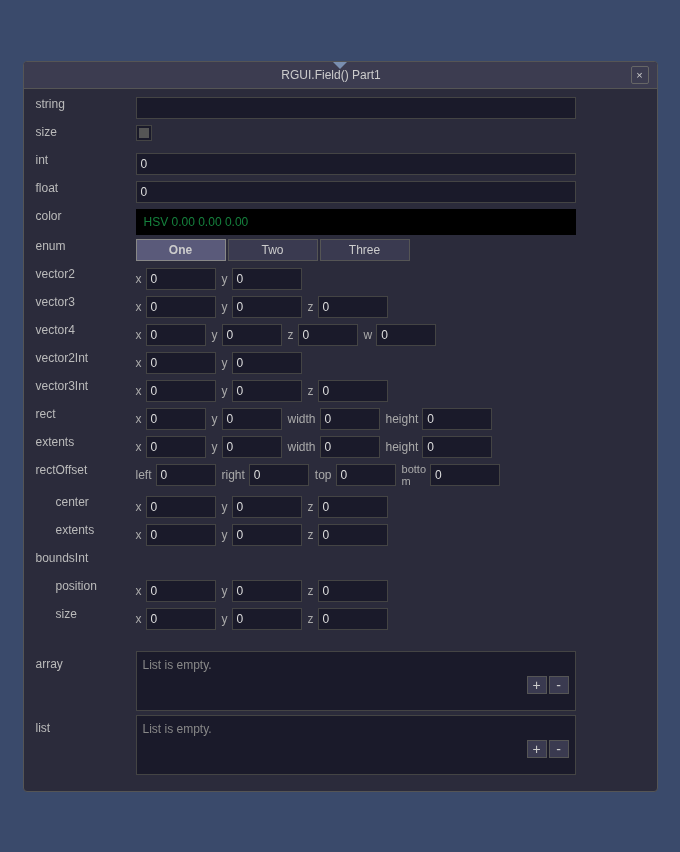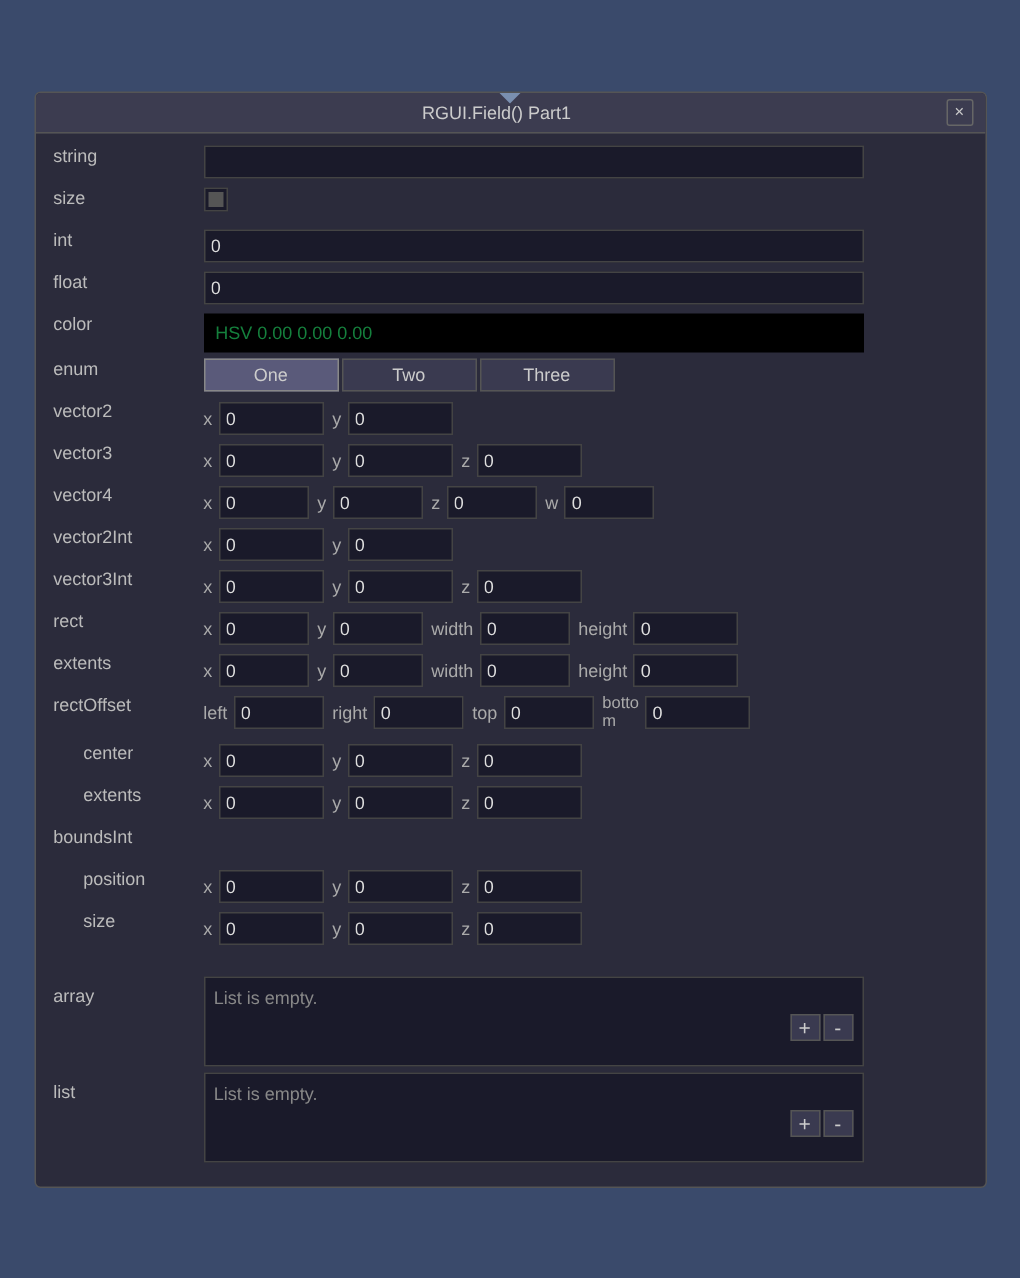--- a/index.html
+++ b/index.html
@@ -138,20 +138,21 @@
       color: #ccc;
       font-size: 12px;
       padding: 2px 10px;
       cursor: pointer;
       height: 22px;
       min-width: 90px;
     }
     .enum-btn.active {
       background: #5a5a7a;
       border-color: #888;
+      font-weight: bold;
     }
     .flag-group {
       display: flex;
       align-items: center;
       gap: 16px;
     }
     .flag-item {
       display: flex;
       align-items: center;
       gap: 4px;

